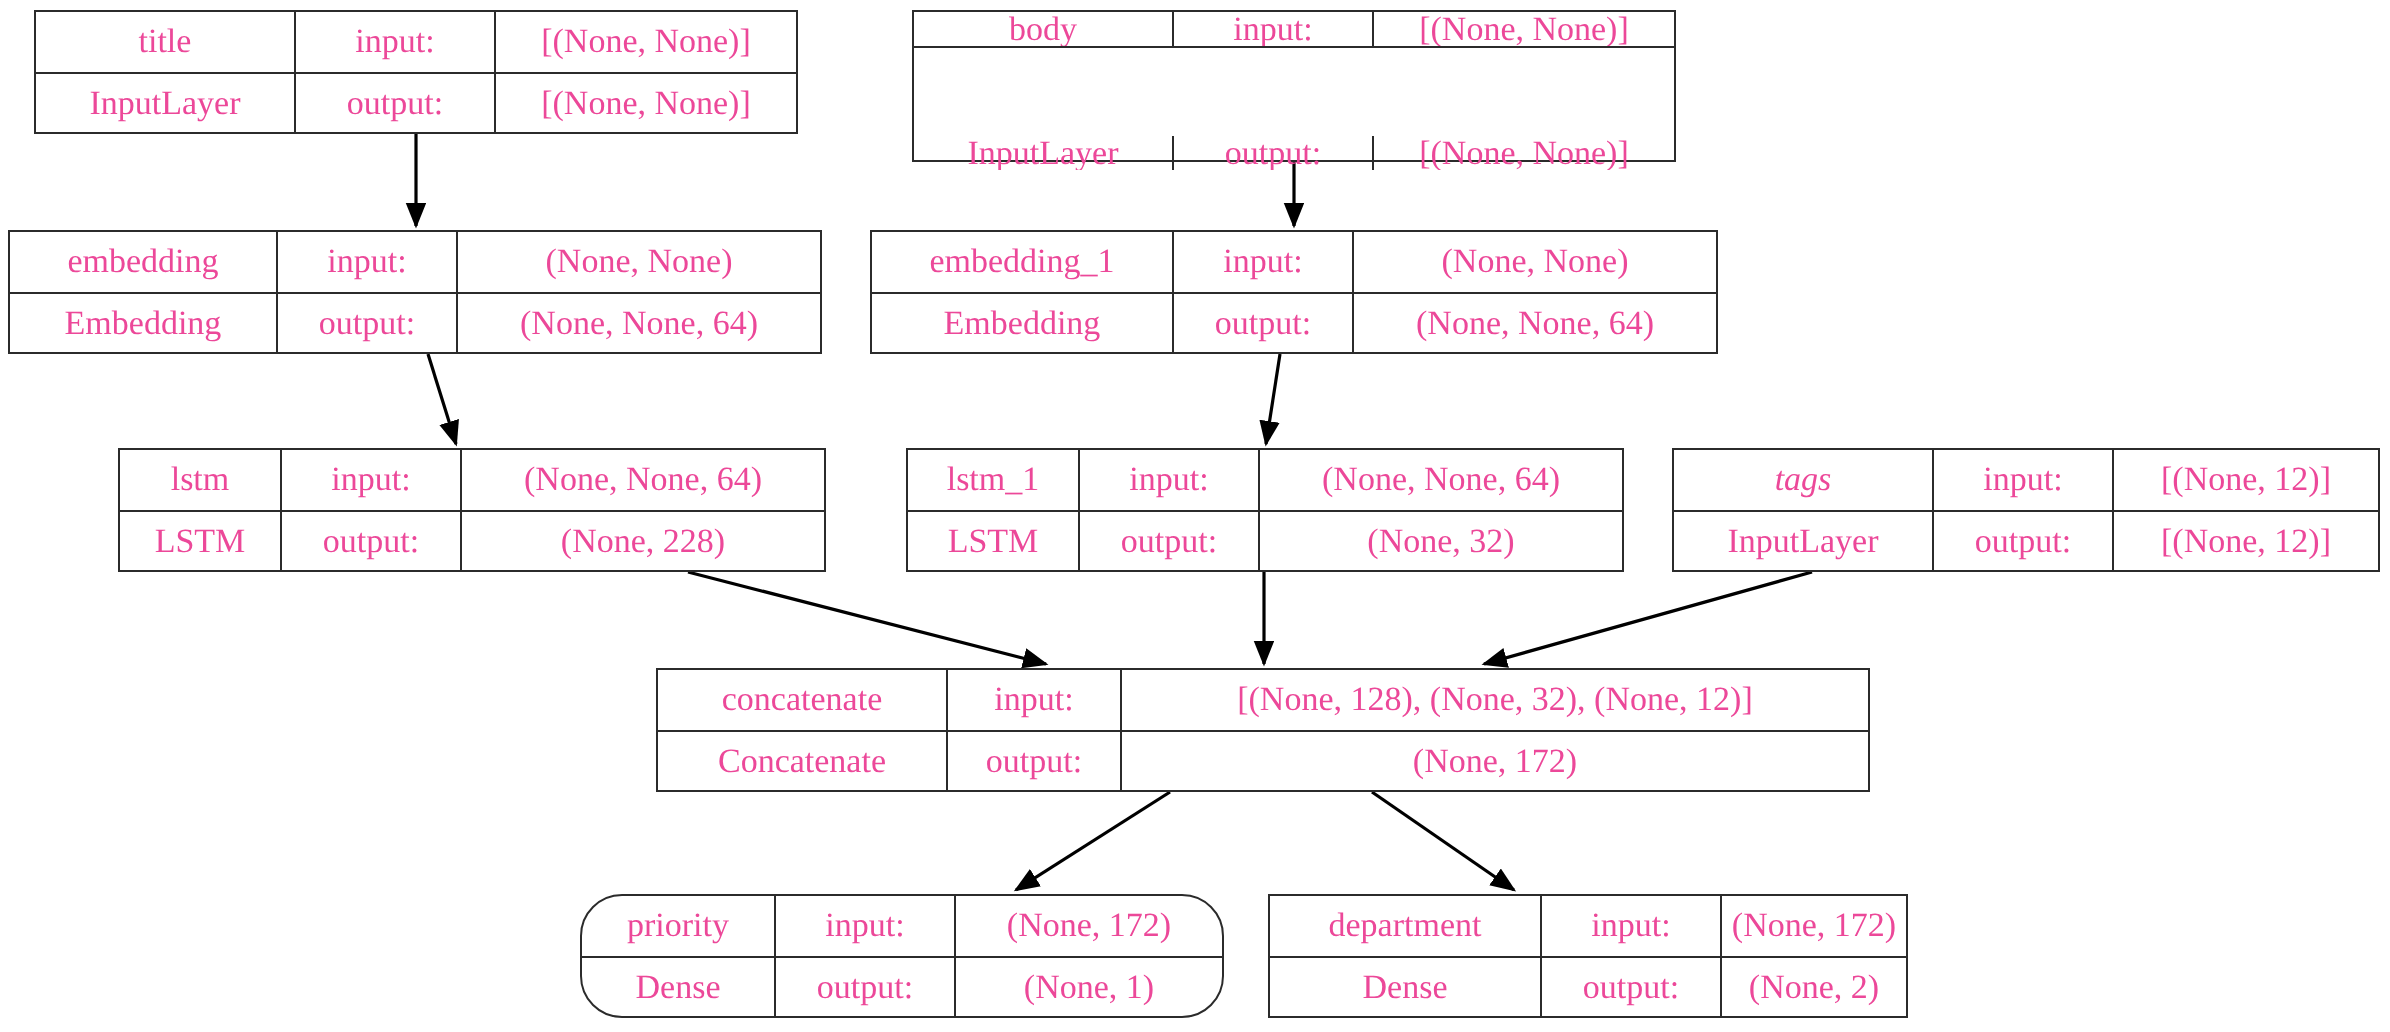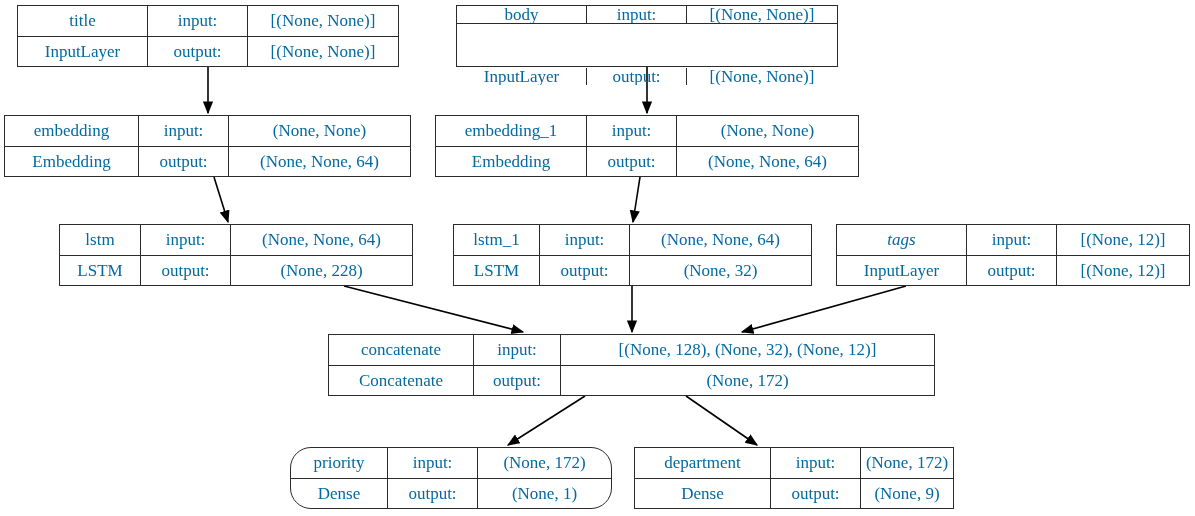--- a/index.html
+++ b/index.html
@@ -38,21 +38,21 @@
   }
   .node-row.top {
     border-bottom: 1px solid #2b2b2b;
   }
   .cell {
     box-sizing: border-box;
     display: flex;
     align-items: center;
     justify-content: center;
     font-size: 17px;
-    color: #0369a1;
+    color: #ec4899;
     line-height: 1;
     white-space: nowrap;
     overflow: hidden;
   }
   .cell.c-name {
     border-right: 1px solid #2b2b2b;
   }
   .cell.c-io {
     border-right: 1px solid #2b2b2b;
   }
@@ -87,21 +87,21 @@
           <div class="cell c-name" style="width: 130px; flex: 0 0 130px;">title</div>
           <div class="cell c-io" style="width: 100px; flex: 0 0 100px;">input:</div>
           <div class="cell c-shape" style="flex: 1 1 auto;">[(None, None)]</div>
         </div>
         <div class="node-row">
           <div class="cell c-name" style="width: 130px; flex: 0 0 130px;">InputLayer</div>
           <div class="cell c-io" style="width: 100px; flex: 0 0 100px;">output:</div>
           <div class="cell c-shape" style="flex: 1 1 auto;">[(None, None)]</div>
         </div>
       </div>
-      <div class="node" style="left: 456px; top: 5px; width: 382px; height: 62px; border-color: rgb(43, 43, 43); gap: 44px;">
+      <div class="node" style="left: 456px; top: 5px; width: 382px; height: 76px; border-color: rgb(43, 43, 43); gap: 44px;">
         <div class="node-row top">
           <div class="cell c-name" style="width: 130px; flex: 0 0 130px;">body</div>
           <div class="cell c-io" style="width: 100px; flex: 0 0 100px;">input:</div>
           <div class="cell c-shape" style="flex: 1 1 auto;">[(None, None)]</div>
         </div>
         <div class="node-row">
           <div class="cell c-name" style="width: 130px; flex: 0 0 130px;">InputLayer</div>
           <div class="cell c-io" style="width: 100px; flex: 0 0 100px;">output:</div>
           <div class="cell c-shape" style="flex: 1 1 auto;">[(None, None)]</div>
         </div>
@@ -192,17 +192,17 @@
       </div>
       <div class="node" style="left: 634px; top: 447px; width: 320px; height: 62px; border-color: rgb(43, 43, 43);">
         <div class="node-row top">
           <div class="cell c-name" style="width: 136px; flex: 0 0 136px;">department</div>
           <div class="cell c-io" style="width: 90px; flex: 0 0 90px;">input:</div>
           <div class="cell c-shape" style="flex: 1 1 auto;">(None, 172)</div>
         </div>
         <div class="node-row">
           <div class="cell c-name" style="width: 136px; flex: 0 0 136px;">Dense</div>
           <div class="cell c-io" style="width: 90px; flex: 0 0 90px;">output:</div>
-          <div class="cell c-shape" style="flex: 1 1 auto;">(None, 9)</div>
+          <div class="cell c-shape" style="flex: 1 1 auto;">(None, 2)</div>
         </div>
       </div>
     </div>
 </div>
 
 </body></html>

